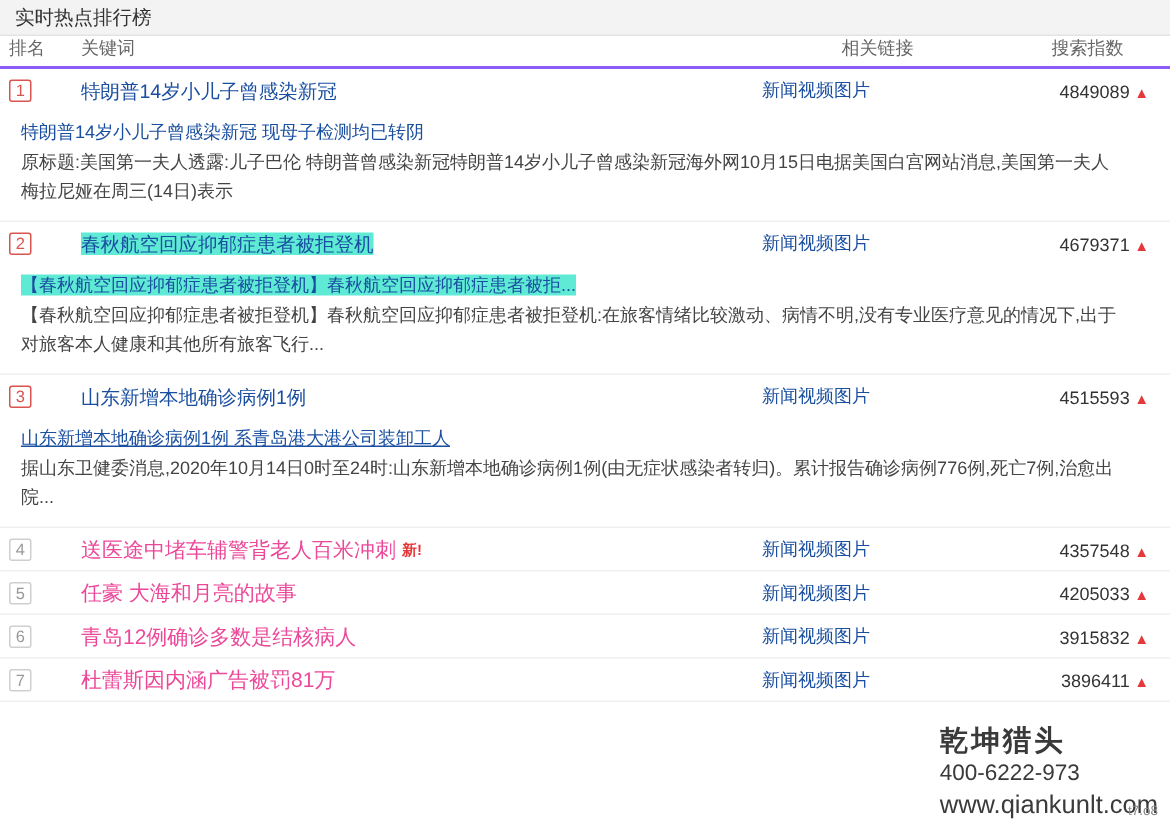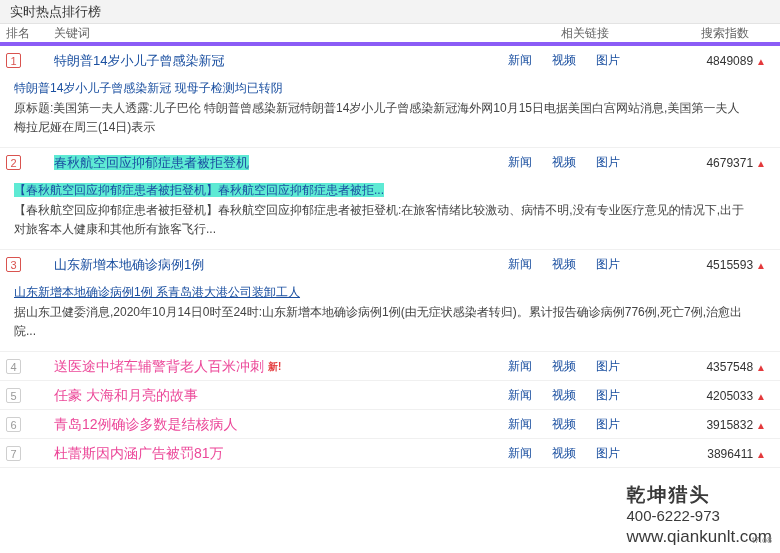--- a/index.html
+++ b/index.html
@@ -28,23 +28,23 @@
     align-items: center;
     padding-left: 10px;
     font-size: 13px;
     color: #333;
     font-weight: normal;
   }
 
   
   .header-row {
     height: 22px;
-    border-bottom: 4px solid #8b5cf6;
+    border-bottom: 2px solid #8b5cf6;
     display: flex;
-    align-items: center;
+    align-items: flex-start;
     font-size: 12px;
     color: #666;
     background: #fff;
   }
   .col-rank { width: 42px; padding-left: 6px; }
   .col-kw   { flex: 1; padding-left: 12px; }
   .col-links{ width: 170px; text-align: left; padding-left: 8px;}
   .col-index{ width: 110px; text-align: right; padding-right: 16px; }
 
   .header-row .col-links { text-align: center; padding-left: 0; }
@@ -90,21 +90,20 @@
   .hot-flag {
     color: #e4393c;
     font-size: 10px;
     margin-left: 4px;
     font-weight: bold;
     vertical-align: 1px;
   }
   .links-cell {
     width: 170px;
     display: flex;
-    gap: 20px;
     font-size: 12px;
     padding-left: 8px;
   }
   .links-cell a { color: #1a4fa0; text-decoration: none; }
   .index-cell {
     width: 110px;
     text-align: right;
     padding-right: 14px;
     font-size: 12px;
     color: #333;

